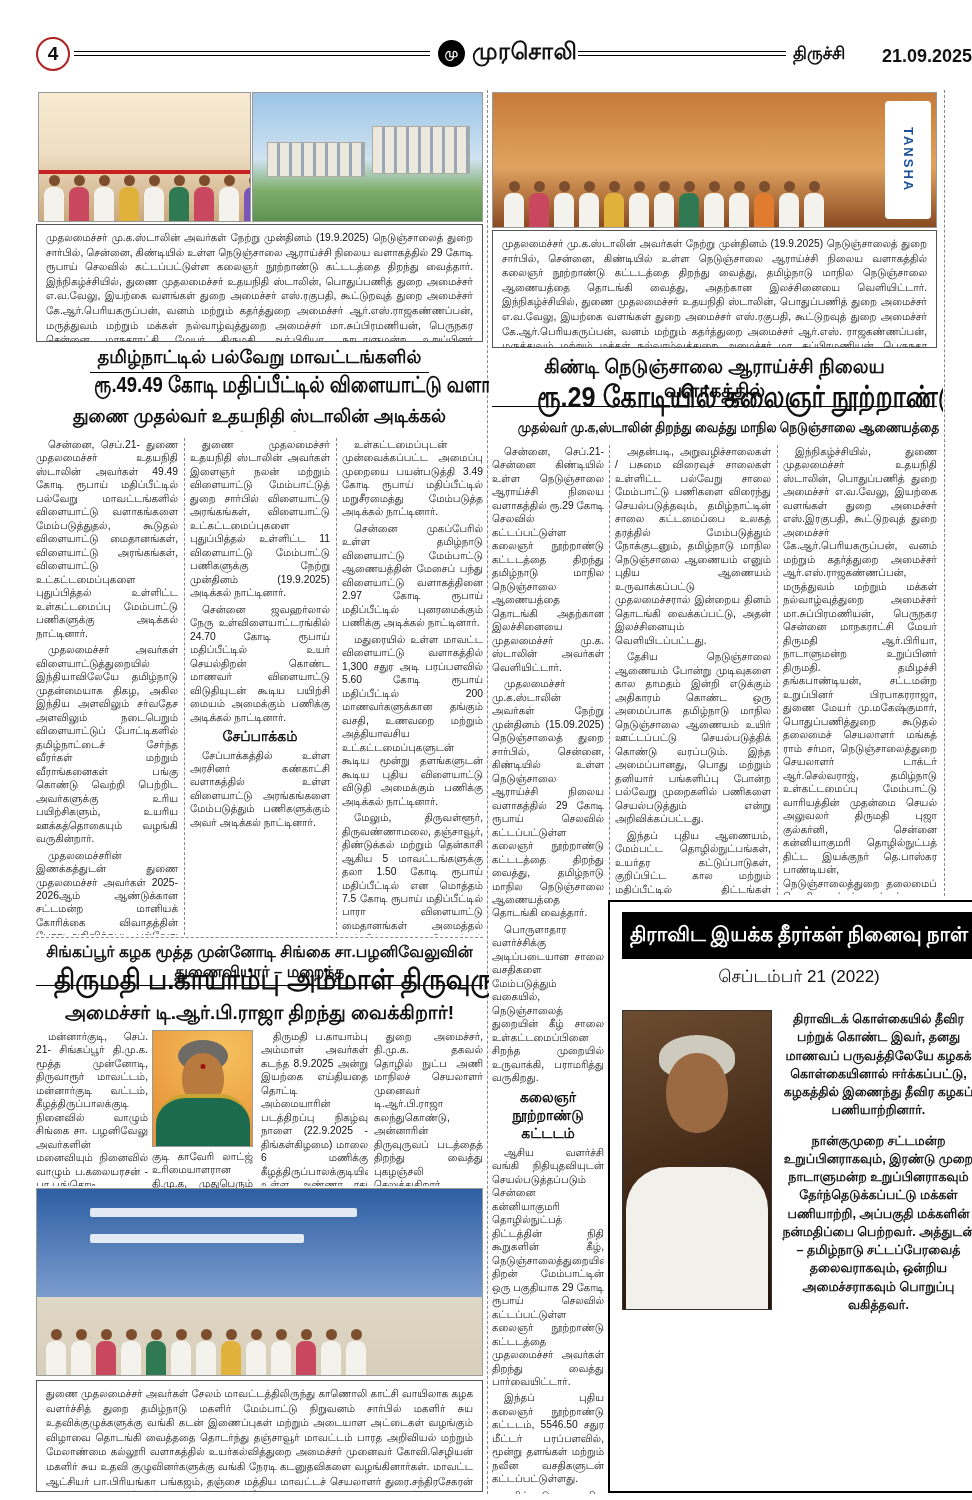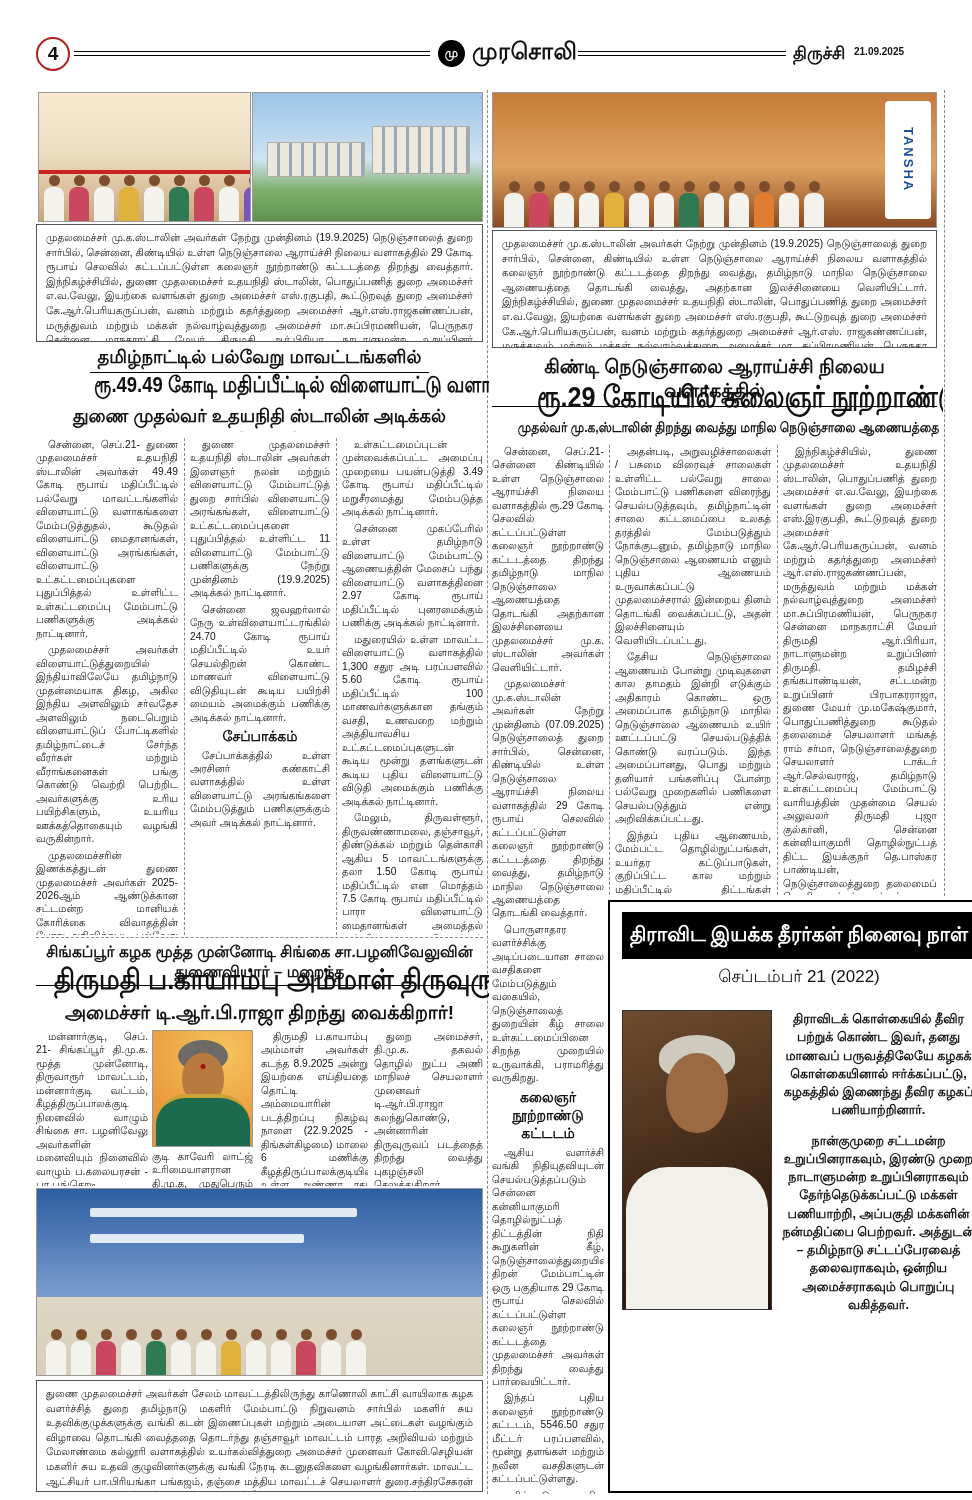--- a/index.html
+++ b/index.html
@@ -8,21 +8,21 @@
   
   .pageno{position:absolute;left:36px;top:37px;width:30px;height:30px;border:2px solid #b02020;
           border-radius:50%;display:flex;align-items:center;justify-content:center;
           font-size:19px;font-weight:bold;color:#111;}
   .hrule{position:absolute;height:3px;border-top:1px solid #000;border-bottom:1px solid #000;}
   .masthead{position:absolute;left:438px;top:38px;display:flex;align-items:center;gap:7px;}
   .mastlogo{width:27px;height:27px;border-radius:50%;background:#000;color:#fff;display:flex;
             align-items:center;justify-content:center;font-size:12px;font-weight:bold;}
   .masttitle{font-size:23px;font-weight:bold;letter-spacing:.5px;}
   .edition{position:absolute;left:793px;top:44px;font-size:17px;font-weight:bold;}
-  .pdate{position:absolute;left:854px;top:46px;font-size:10px;font-weight:bold;}
+  .pdate{position:absolute;left:882px;top:46px;font-size:18px;font-weight:bold;}
   
   .photo{position:absolute;overflow:hidden;border:1px solid #999;box-sizing:border-box;}
   .capbox{position:absolute;border:1px solid #555;box-sizing:border-box;padding:6px 9px;
           font-size:10.3px;line-height:1.42;text-align:justify;overflow:hidden;}
   .kick{position:absolute;text-align:center;font-weight:bold;}
   .kick span{display:inline-block;border-bottom:1.6px solid #000;padding:0 8px 2px;}
   .headline{position:absolute;text-align:center;font-weight:900;white-space:nowrap;overflow:hidden;}
   .headline span{display:inline-block;transform:scaleX(.84);transform-origin:center;}
   .subhead{position:absolute;text-align:center;font-weight:bold;overflow:hidden;}
   .bodycol{position:absolute;font-size:10.3px;line-height:1.31;text-align:justify;
@@ -159,21 +159,21 @@
   <div class="bodycol" style="left:190px;top:438px;width:140px;height:497px;">
     <p>துணை முதலமைச்சர் உதயநிதி ஸ்டாலின் அவர்கள் இளைஞர் நலன் மற்றும் விளையாட்டு மேம்பாட்டுத் துறை சார்பில் விளையாட்டு அரங்கங்கள், விளையாட்டு உட்கட்டமைப்புகளை புதுப்பித்தல் உள்ளிட்ட 11 விளையாட்டு மேம்பாட்டு பணிகளுக்கு நேற்று முன்தினம் (19.9.2025) அடிக்கல் நாட்டினார்.</p>
       <p>சென்னை ஜவஹர்லால் நேரு உள்விளையாட்டரங்கில் 24.70 கோடி ரூபாய் மதிப்பீட்டில் உயர் செயல்திறன் கொண்ட மாணவர் விளையாட்டு விடுதியுடன் கூடிய பயிற்சி மையம் அமைக்கும் பணிக்கு அடிக்கல் நாட்டினார்.</p>
     <div class="colsub">சேப்பாக்கம்</div>
     <p>சேப்பாக்கத்தில் உள்ள அரசினர் கண்காட்சி வளாகத்தில் உள்ள விளையாட்டு அரங்கங்களை மேம்படுத்தும் பணிகளுக்கும் அவர் அடிக்கல் நாட்டினார்.</p>
   </div>
   <div class="vdash" style="left:336px;top:438px;height:497px;"></div>
   <div class="bodycol" style="left:342px;top:438px;width:141px;height:497px;">
     <p>உள்கட்டமைப்புடன் முன்வைக்கப்பட்ட அமைப்பு முறையை பயன்படுத்தி 3.49 கோடி ரூபாய் மதிப்பீட்டில் மறுசீரமைத்து மேம்படுத்த அடிக்கல் நாட்டினார்.</p>
       <p>சென்னை முகப்பேரில் உள்ள தமிழ்நாடு விளையாட்டு மேம்பாட்டு ஆணையத்தின் மேசைப் பந்து விளையாட்டு வளாகத்தினை 2.97 கோடி ரூபாய் மதிப்பீட்டில் புனரமைக்கும் பணிக்கு அடிக்கல் நாட்டினார்.</p>
-      <p>மதுரையில் உள்ள மாவட்ட விளையாட்டு வளாகத்தில் 1,300 சதுர அடி பரப்பளவில் 5.60 கோடி ரூபாய் மதிப்பீட்டில் 100 மாணவர்களுக்கான தங்கும் வசதி, உணவறை மற்றும் அத்தியாவசிய உட்கட்டமைப்புகளுடன் கூடிய மூன்று தளங்களுடன் கூடிய புதிய விளையாட்டு விடுதி அமைக்கும் பணிக்கு அடிக்கல் நாட்டினார்.</p>
+      <p>மதுரையில் உள்ள மாவட்ட விளையாட்டு வளாகத்தில் 1,300 சதுர அடி பரப்பளவில் 5.60 கோடி ரூபாய் மதிப்பீட்டில் 200 மாணவர்களுக்கான தங்கும் வசதி, உணவறை மற்றும் அத்தியாவசிய உட்கட்டமைப்புகளுடன் கூடிய மூன்று தளங்களுடன் கூடிய புதிய விளையாட்டு விடுதி அமைக்கும் பணிக்கு அடிக்கல் நாட்டினார்.</p>
     <p>மேலும், திருவள்ளூர், திருவண்ணாமலை, தஞ்சாவூர், திண்டுக்கல் மற்றும் தென்காசி ஆகிய 5 மாவட்டங்களுக்கு தலா 1.50 கோடி ரூபாய் மதிப்பீட்டில் என மொத்தம் 7.5 கோடி ரூபாய் மதிப்பீட்டில் பாரா விளையாட்டு மைதானங்கள் அமைத்தல் உள்ளிட்ட பணிகளுக்கும் உட்பட 11 விளையாட்டு உள்கட்டமைப்பு மேம்பாட்டு பணிகளுக்கு அடிக்கல் நாட்டினார்.</p>
   </div>
 
   <div class="photo" style="left:492px;top:92px;width:445px;height:136px;background:linear-gradient(180deg,#c77b3a 0%,#e0a35f 55%,#8a4a22 100%);">
     <div class="pr" style="bottom:0;left:10px;">
       <div class="ps">
           <i></i>
           <b></b>
         </div>
       <div class="ps c1">
@@ -231,21 +231,21 @@
   </div>
 
   <div class="capbox" style="left:492px;top:230px;width:445px;height:118px;">முதலமைச்சர் மு.க.ஸ்டாலின் அவர்கள் நேற்று முன்தினம் (19.9.2025) நெடுஞ்சாலைத் துறை சார்பில், சென்னை, கிண்டியில் உள்ள நெடுஞ்சாலை ஆராய்ச்சி நிலைய வளாகத்தில் கலைஞர் நூற்றாண்டு கட்டடத்தை திறந்து வைத்து, தமிழ்நாடு மாநில நெடுஞ்சாலை ஆணையத்தை தொடங்கி வைத்து, அதற்கான இலச்சினையை வெளியிட்டார். இந்நிகழ்ச்சியில், துணை முதலமைச்சர் உதயநிதி ஸ்டாலின், பொதுப்பணித் துறை அமைச்சர் எ.வ.வேலு, இயற்கை வளங்கள் துறை அமைச்சர் எஸ்.ரகுபதி, கூட்டுறவுத் துறை அமைச்சர் கே.ஆர்.பெரியகருப்பன், வனம் மற்றும் கதர்த்துறை அமைச்சர் ஆர்.எஸ். ராஜகண்ணப்பன், மருத்துவம் மற்றும் மக்கள் நல்வாழ்வுத்துறை அமைச்சர் மா. சுப்பிரமணியன், பெருநகர சென்னை மாநகராட்சி மேயர் திருமதி ஆர். பிரியா, நாடாளுமன்ற உறுப்பினர் திருமதி. தமிழச்சி தங்கபாண்டியன், சட்டமன்ற உறுப்பினர் பிரபாகரராஜா, துணை மேயர் மு. மகேஷ்குமார், பொதுப்பணித் துறை கூடுதல் தலைமைச் செயலாளர் மங்கத் ராம் சர்மா, தமிழ்நாடு உள்கட்டமைப்பு மேம்பாட்டு வாரியத்தின் முதன்மை செயல் அலுவலர் திருமதி. புஜா குல்கர்னி, நெடுஞ்சாலைத்துறை செயலாளர் டாக்டர் ஆர். செல்வராஜ், சென்னை கன்னியாகுமரி தொழில்நுட்பத் திட்ட இயக்குநர் தெ.பாஸ்கர பாண்டியன், நெடுஞ்சாலைத்துறை தலைமைப் பொறியாளர்கள் மற்றும் அரசு உயர் அலுவலர்கள் கலந்து கொண்டனர்.</div>
 
   <div class="kick" style="left:492px;top:356px;width:445px;font-size:19px;"><span>கிண்டி நெடுஞ்சாலை ஆராய்ச்சி நிலைய வளாகத்தில்</span></div>
   <div class="headline" style="left:486px;top:380px;width:457px;font-size:30px;height:40px;"><span>ரூ.29 கோடியில் கலைஞர் நூற்றாண்டு கட்டடம்!</span></div>
   <div class="subhead" style="left:488px;top:420px;width:451px;font-size:13.5px;height:20px;white-space:nowrap;"><span style="display:inline-block;transform:scaleX(.9);transform-origin:center;">முதல்வர் மு.க,ஸ்டாலின் திறந்து வைத்து மாநில நெடுஞ்சாலை ஆணையத்தை தொடங்கி வைத்தார்!</span></div>
 
   <div class="bodycol" style="left:492px;top:445px;width:112px;height:1049px;">
     <p>சென்னை, செப்.21- சென்னை கிண்டியில் உள்ள நெடுஞ்சாலை ஆராய்ச்சி நிலைய வளாகத்தில் ரூ.29 கோடி செலவில் கட்டப்பட்டுள்ள கலைஞர் நூற்றாண்டு கட்டடத்தை திறந்து தமிழ்நாடு மாநில நெடுஞ்சாலை ஆணையத்தை தொடங்கி அதற்கான இலச்சினையை முதலமைச்சர் மு.க. ஸ்டாலின் அவர்கள் வெளியிட்டார்.</p>
-      <p>முதலமைச்சர் மு.க.ஸ்டாலின் அவர்கள் நேற்று முன்தினம் (07.09.2025) நெடுஞ்சாலைத் துறை சார்பில், சென்னை, கிண்டியில் உள்ள நெடுஞ்சாலை ஆராய்ச்சி நிலைய வளாகத்தில் 29 கோடி ரூபாய் செலவில் கட்டப்பட்டுள்ள கலைஞர் நூற்றாண்டு கட்டடத்தை திறந்து வைத்து, தமிழ்நாடு மாநில நெடுஞ்சாலை ஆணையத்தை தொடங்கி வைத்தார்.</p>
+      <p>முதலமைச்சர் மு.க.ஸ்டாலின் அவர்கள் நேற்று முன்தினம் (15.09.2025) நெடுஞ்சாலைத் துறை சார்பில், சென்னை, கிண்டியில் உள்ள நெடுஞ்சாலை ஆராய்ச்சி நிலைய வளாகத்தில் 29 கோடி ரூபாய் செலவில் கட்டப்பட்டுள்ள கலைஞர் நூற்றாண்டு கட்டடத்தை திறந்து வைத்து, தமிழ்நாடு மாநில நெடுஞ்சாலை ஆணையத்தை தொடங்கி வைத்தார்.</p>
       <p>பொருளாதார வளர்ச்சிக்கு அடிப்படையான சாலை வசதிகளை மேம்படுத்தும் வகையில், நெடுஞ்சாலைத் துறையின் கீழ் சாலை உள்கட்டமைப்பினை சிறந்த முறையில் உருவாக்கி, பராமரித்து வருகிறது.</p>
     <div class="colsub">கலைஞர் நூற்றாண்டு கட்டடம்</div>
     <p>ஆசிய வளர்ச்சி வங்கி நிதியுதவியுடன் செயல்படுத்தப்படும் சென்னை கன்னியாகுமரி தொழில்நுட்பத் திட்டத்தின் நிதி கூறுகளின் கீழ், நெடுஞ்சாலைத்துறையின் திறன் மேம்பாட்டின் ஒரு பகுதியாக 29 கோடி ரூபாய் செலவில் கட்டப்பட்டுள்ள கலைஞர் நூற்றாண்டு கட்டடத்தை முதலமைச்சர் அவர்கள் திறந்து வைத்து பார்வையிட்டார்.</p>
       <p>இந்தப் புதிய கலைஞர் நூற்றாண்டு கட்டடம், 5546.50 சதுர மீட்டர் பரப்பளவில், மூன்று தளங்கள் மற்றும் நவீன வசதிகளுடன் கட்டப்பட்டுள்ளது.</p>
     <p>தமிழ்நாடு மாநில நெடுஞ்சாலை ஆணைய அலுவலகம், கட்டுமானம் மற்றும் பராமரிப்பு அலகின் தலைமைப் பொறியாளர் அலுவலகம், தேசிய நெடுஞ்சாலை அலகின் தலைமைப் பொறியாளர் அலுவலகம் ஆகியவை இந்த கட்டடத்தில் இயங்கும்.</p>
   </div>
   <div class="vdash" style="left:609px;top:445px;height:450px;"></div>
   <div class="bodycol" style="left:615px;top:445px;width:156px;height:450px;">
     <p>அதன்படி, அறுவழிச்சாலைகள் / பசுமை விரைவுச் சாலைகள் உள்ளிட்ட பல்வேறு சாலை மேம்பாட்டு பணிகளை விரைந்து செயல்படுத்தவும், தமிழ்நாட்டின் சாலை கட்டமைப்பை உலகத் தரத்தில் மேம்படுத்தும் நோக்குடனும், தமிழ்நாடு மாநில நெடுஞ்சாலை ஆணையம் எனும் புதிய ஆணையம் உருவாக்கப்பட்டு முதலமைச்சரால் இன்றைய தினம் தொடங்கி வைக்கப்பட்டு, அதன் இலச்சினையும் வெளியிடப்பட்டது.</p>
       <p>தேசிய நெடுஞ்சாலை ஆணையம் போன்று முடிவுகளை கால தாமதம் இன்றி எடுக்கும் அதிகாரம் கொண்ட ஒரு அமைப்பாக தமிழ்நாடு மாநில நெடுஞ்சாலை ஆணையம் உயிர் ஊட்டப்பட்டு செயல்படுத்திக் கொண்டு வரப்படும். இந்த அமைப்பானது, பொது மற்றும் தனியார் பங்களிப்பு போன்ற பல்வேறு முறைகளில் பணிகளை செயல்படுத்தும் என்று அறிவிக்கப்பட்டது.</p>

